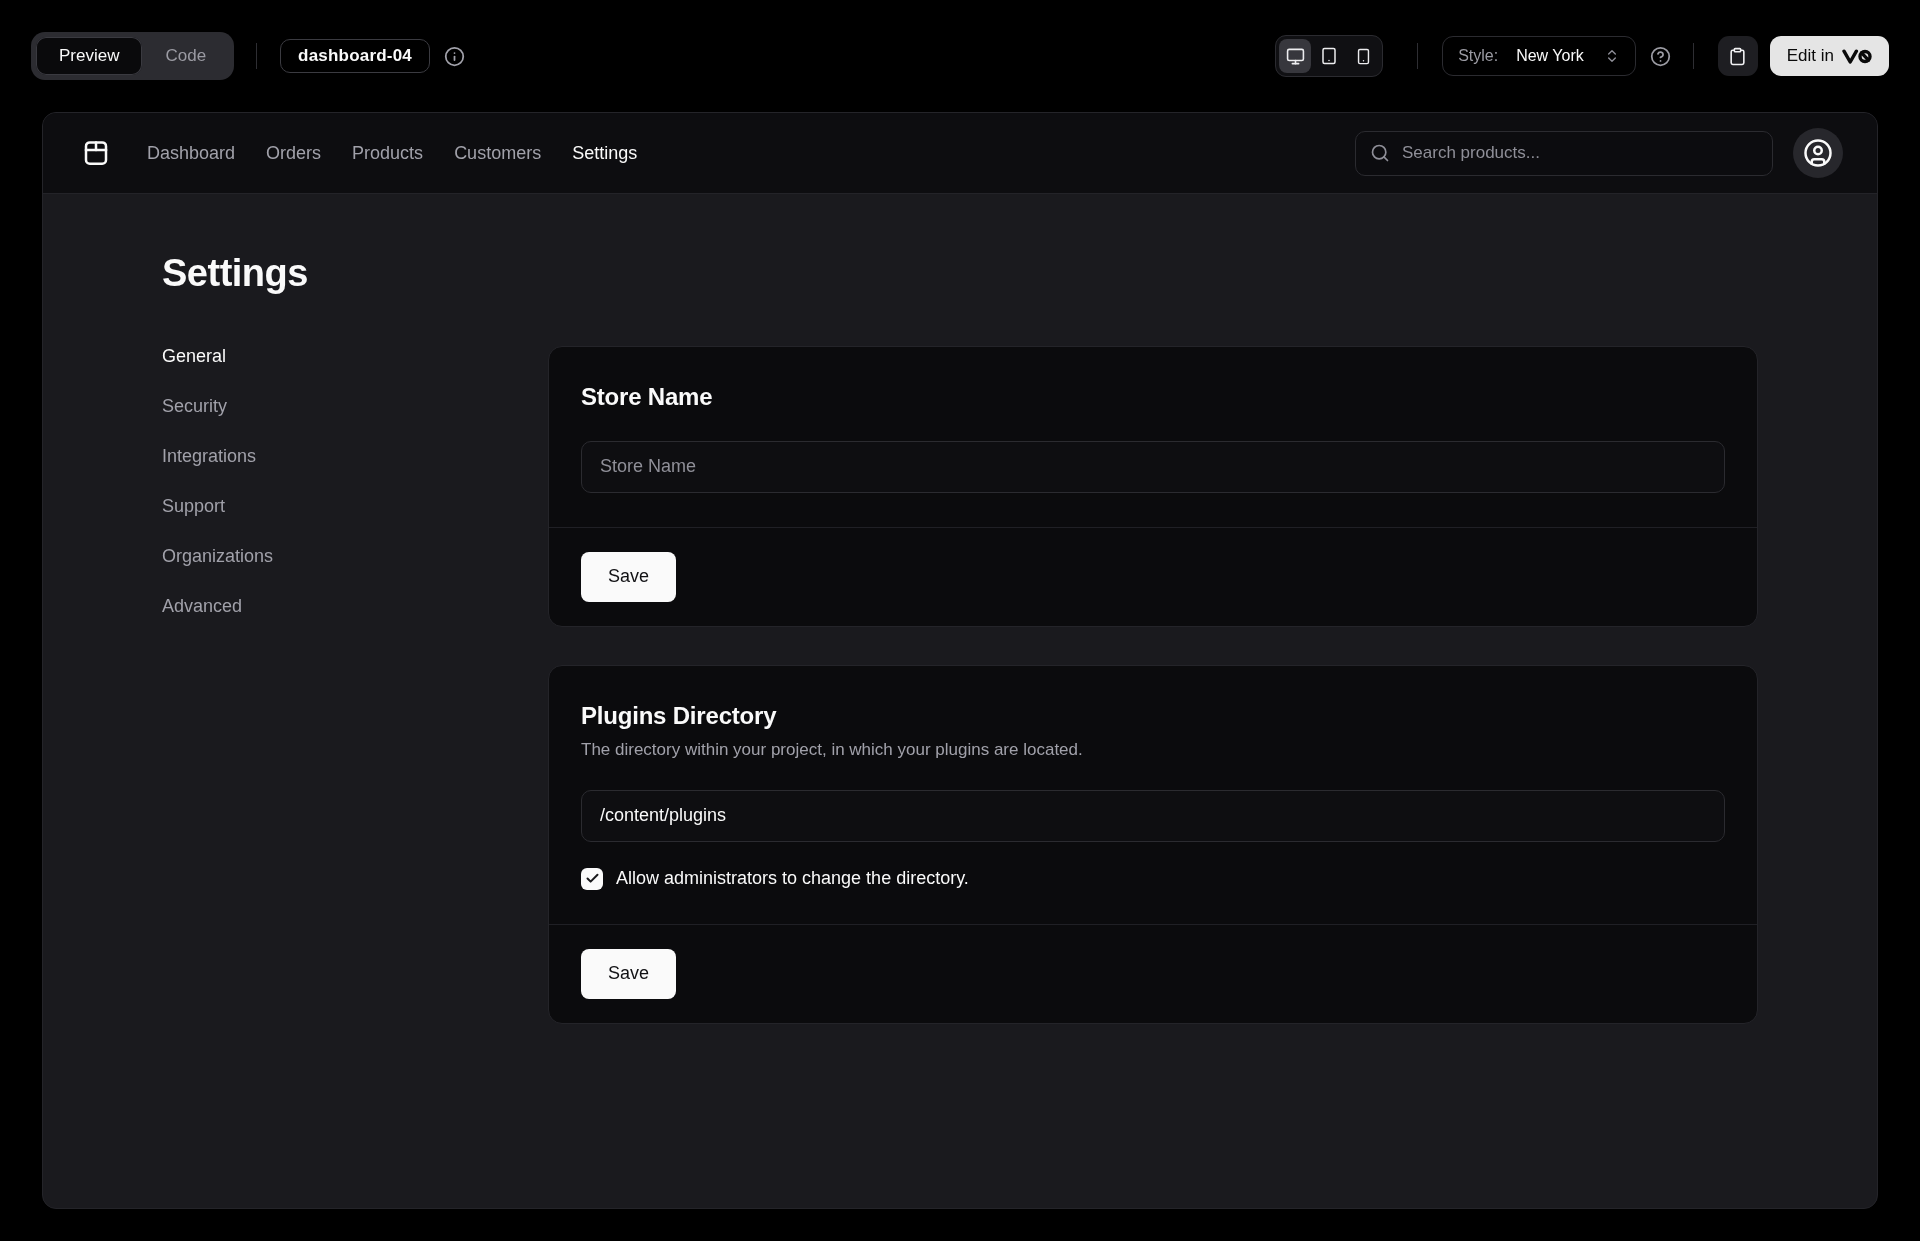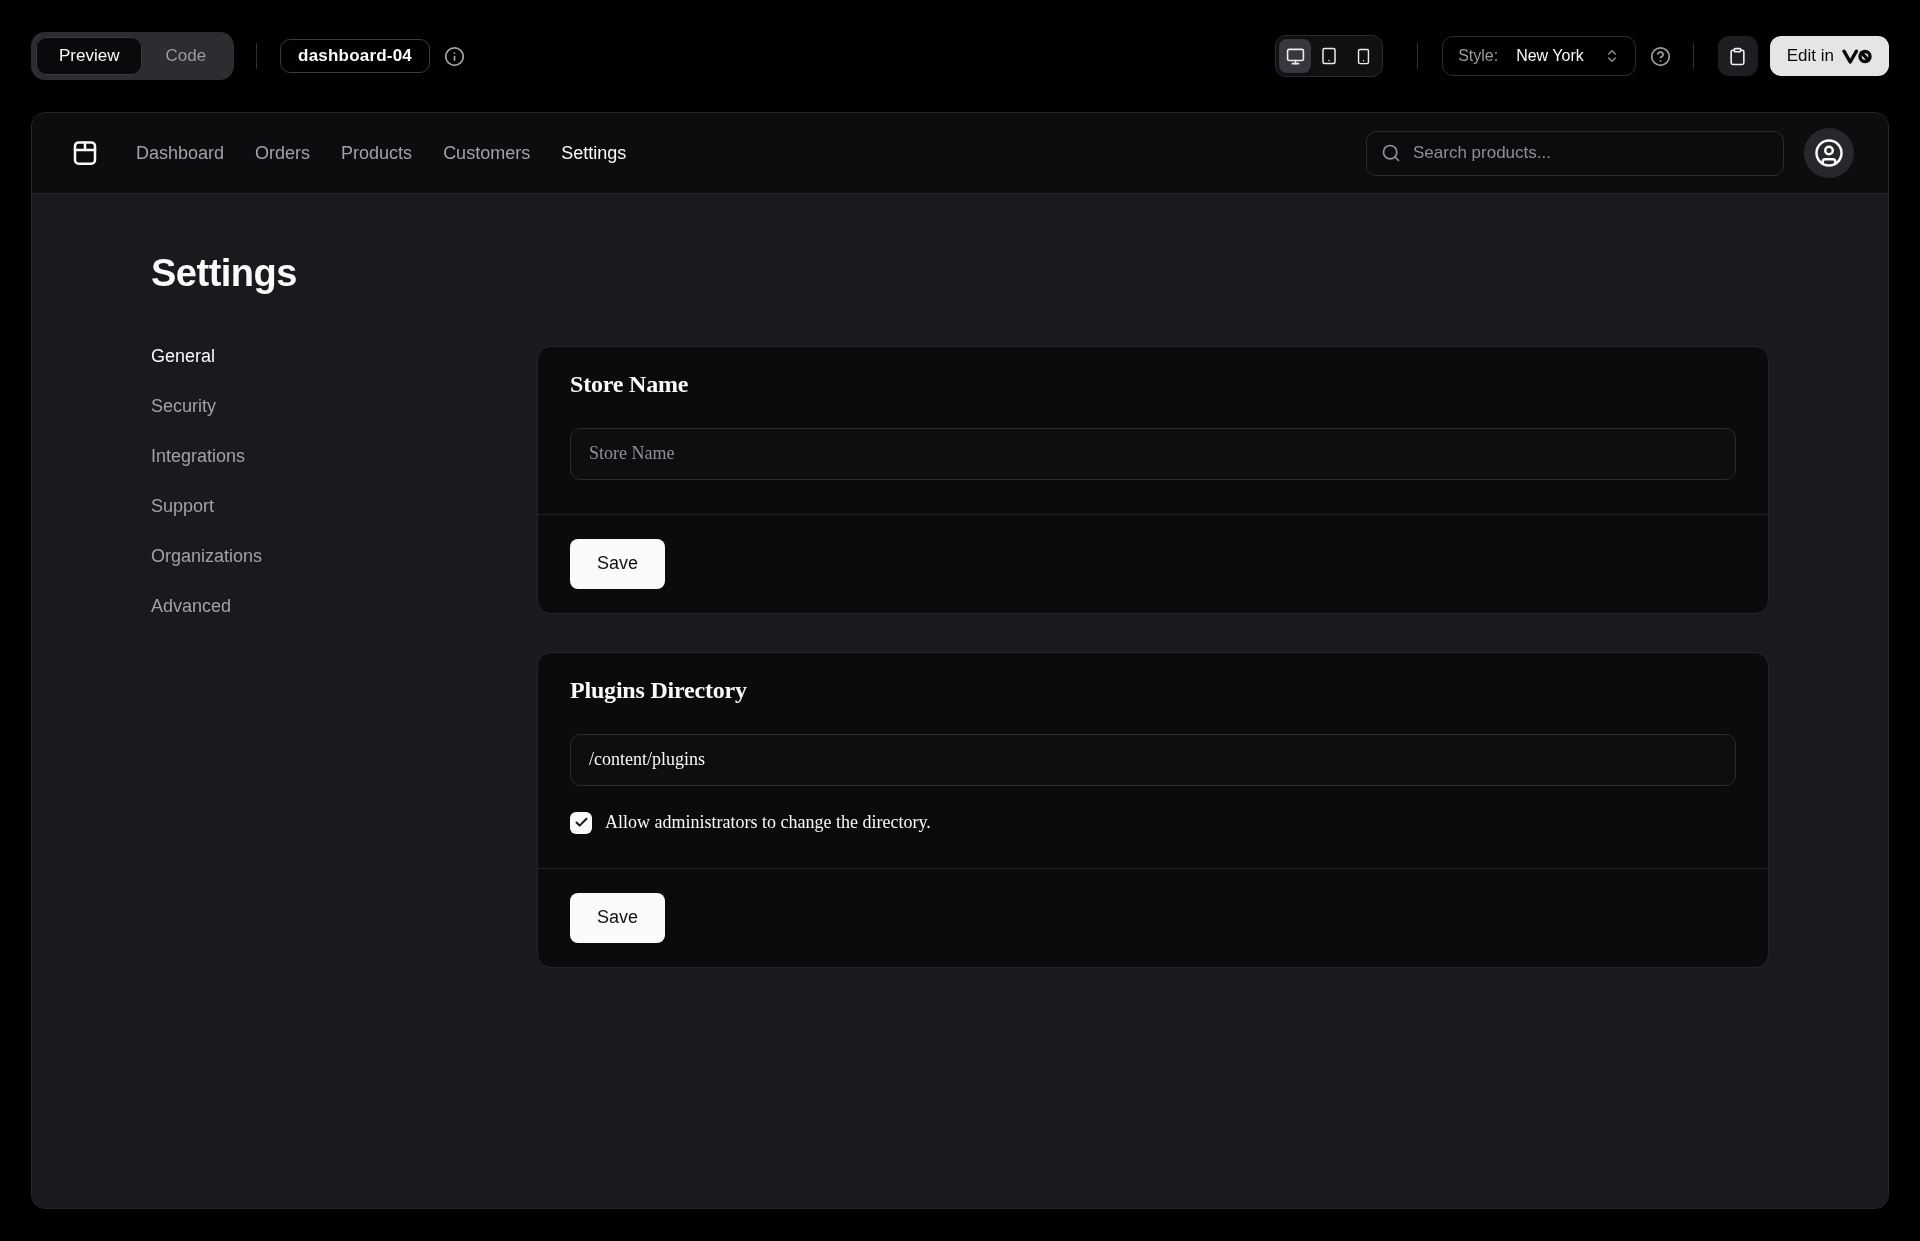--- a/index.html
+++ b/index.html
@@ -33,21 +33,21 @@
   .style-value { color:#fafafa; font-size:16px; font-weight:500; }
   .style-select .chev { color:#8f8f98; margin-left:2px; }
   .help-btn { margin:0 22px 0 14px; color:#9b9ba3; display:flex; }
 
   .clip-btn { width:40px; height:40px; margin-left:24px; background:#1e1e22; border-radius:11px;
     display:flex; align-items:center; justify-content:center; color:#f2f2f4; }
   .edit-btn { margin-left:12px; height:40px; background:#e5e5e5; border-radius:11px; display:flex;
     align-items:center; gap:8px; padding:0 17px; color:#0a0a0a; font-size:17px; font-weight:500; cursor:pointer; border:none; }
 
   
-  .frame { margin:0 31px; height:1097px; background:#1a1a1e; border:1px solid #242429; border-radius:14px; overflow:hidden; }
+  .frame { margin:0 42px; height:1097px; background:#1a1a1e; border:1px solid #242429; border-radius:14px; overflow:hidden; }
 
   .appheader { height:81px; background:#0d0d10; border-bottom:1px solid #232328; display:flex; align-items:center;
     padding:0 34px 0 38px; }
   .logo { color:#fafafa; margin-right:36px; display:flex; }
   .appnav { display:flex; align-items:center; gap:31px; }
   .appnav a { text-decoration:none; font-size:18px; color:#a1a1aa; cursor:pointer; }
   .appnav a.active { color:#fafafa; font-weight:500; }
 
   .search-wrap { margin-left:auto; position:relative; width:418px; }
   .search-wrap .s-icon { position:absolute; left:15px; top:12px; color:#8f8f98; }
@@ -61,21 +61,21 @@
   .main { padding:58px 119px 0 119px; }
   .page-title { color:#fafafa; font-size:38px; font-weight:700; letter-spacing:-.5px; line-height:1.15; margin-bottom:50px; }
 
   .settings-grid { display:flex; gap:86px; align-items:flex-start; }
   .side-nav { width:300px; flex-shrink:0; display:grid; gap:29px; font-size:18px; }
   .side-nav a { color:#a1a1aa; text-decoration:none; cursor:pointer; line-height:21px; }
   .side-nav a.active { color:#fafafa; font-weight:400; }
 
   .cards { flex:1; display:flex; flex-direction:column; gap:38px; }
   .card { background:#0b0b0d; border:1px solid #242429; border-radius:14px; }
-  .card-body { padding:24px 32px 34px 32px;font-family:Liberation Serif, serif; }
+  .card-body { padding:36px 32px 34px 32px; }
   .card-title { color:#fafafa; font-size:24px; font-weight:600; letter-spacing:-.2px; }
   .card-desc { color:#a1a1aa; font-size:17px; margin-top:10px; }
   .text-input { margin-top:30px; width:100%; height:52px; background:#0e0e11; border:1px solid #2b2b30;
     border-radius:10px; padding:0 18px; color:#fafafa; font-size:18px; font-family:inherit; outline:none; }
   .text-input::placeholder { color:#8f8f98; }
   .card-footer { border-top:1px solid #202025; padding:24px 32px; }
   .save-btn { height:50px; padding:0 27px; background:#fafafa; color:#111114; border:none; border-radius:8px;
     font-size:18px; font-weight:500; font-family:inherit; cursor:pointer; }
 
   .check-row { display:flex; align-items:center; gap:13px; margin-top:26px; }
@@ -232,20 +232,21 @@
             <input class="text-input" type="text" placeholder="Store Name" style="">
           </div>
           <div class="card-footer">
             <button class="save-btn">Save</button>
           </div>
         </div>
 
         <div class="card">
           <div class="card-body">
             <div class="card-title">Plugins Directory</div>
+            <div class="card-desc">The directory within your project, in which your plugins are located.</div>
             <input class="text-input" type="text" value="/content/plugins" style="">
             <div class="check-row">
               <span class="checkbox">
                 <span>
                   <svg width="15" height="15" viewBox="0 0 24 24" fill="none" stroke="#18181b" stroke-width="3.2" stroke-linecap="round" stroke-linejoin="round">
                       <polyline points="20 6 9 17 4 12"></polyline>
                     </svg>
                 </span>
               </span>
               <span class="check-label">Allow administrators to change the directory.</span>

